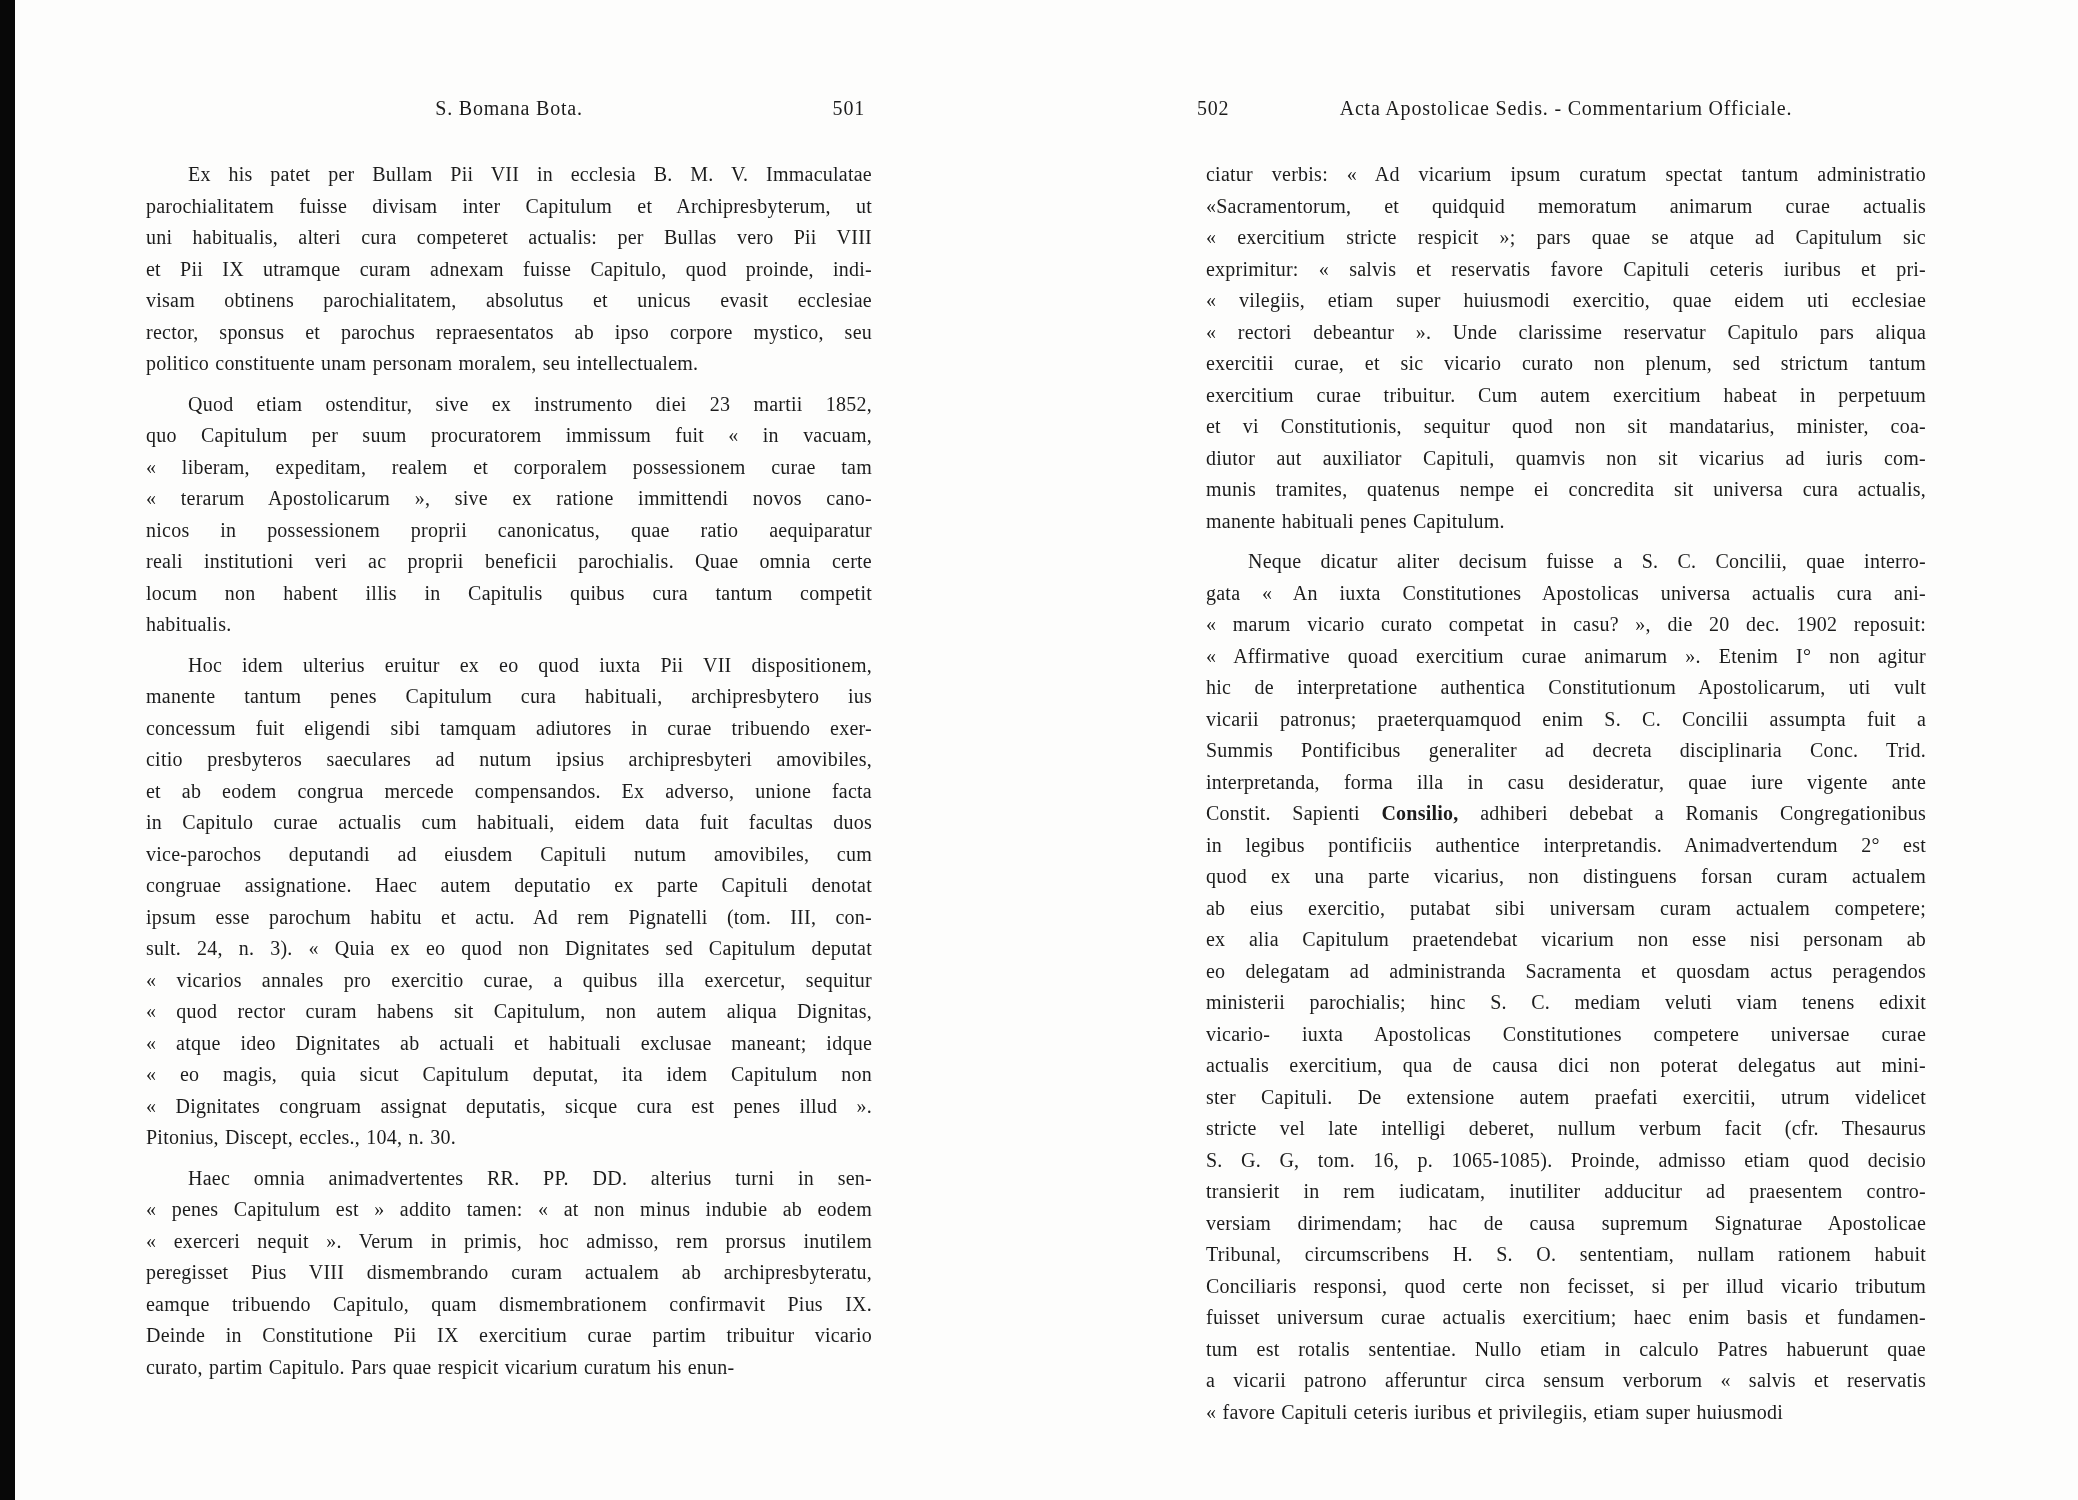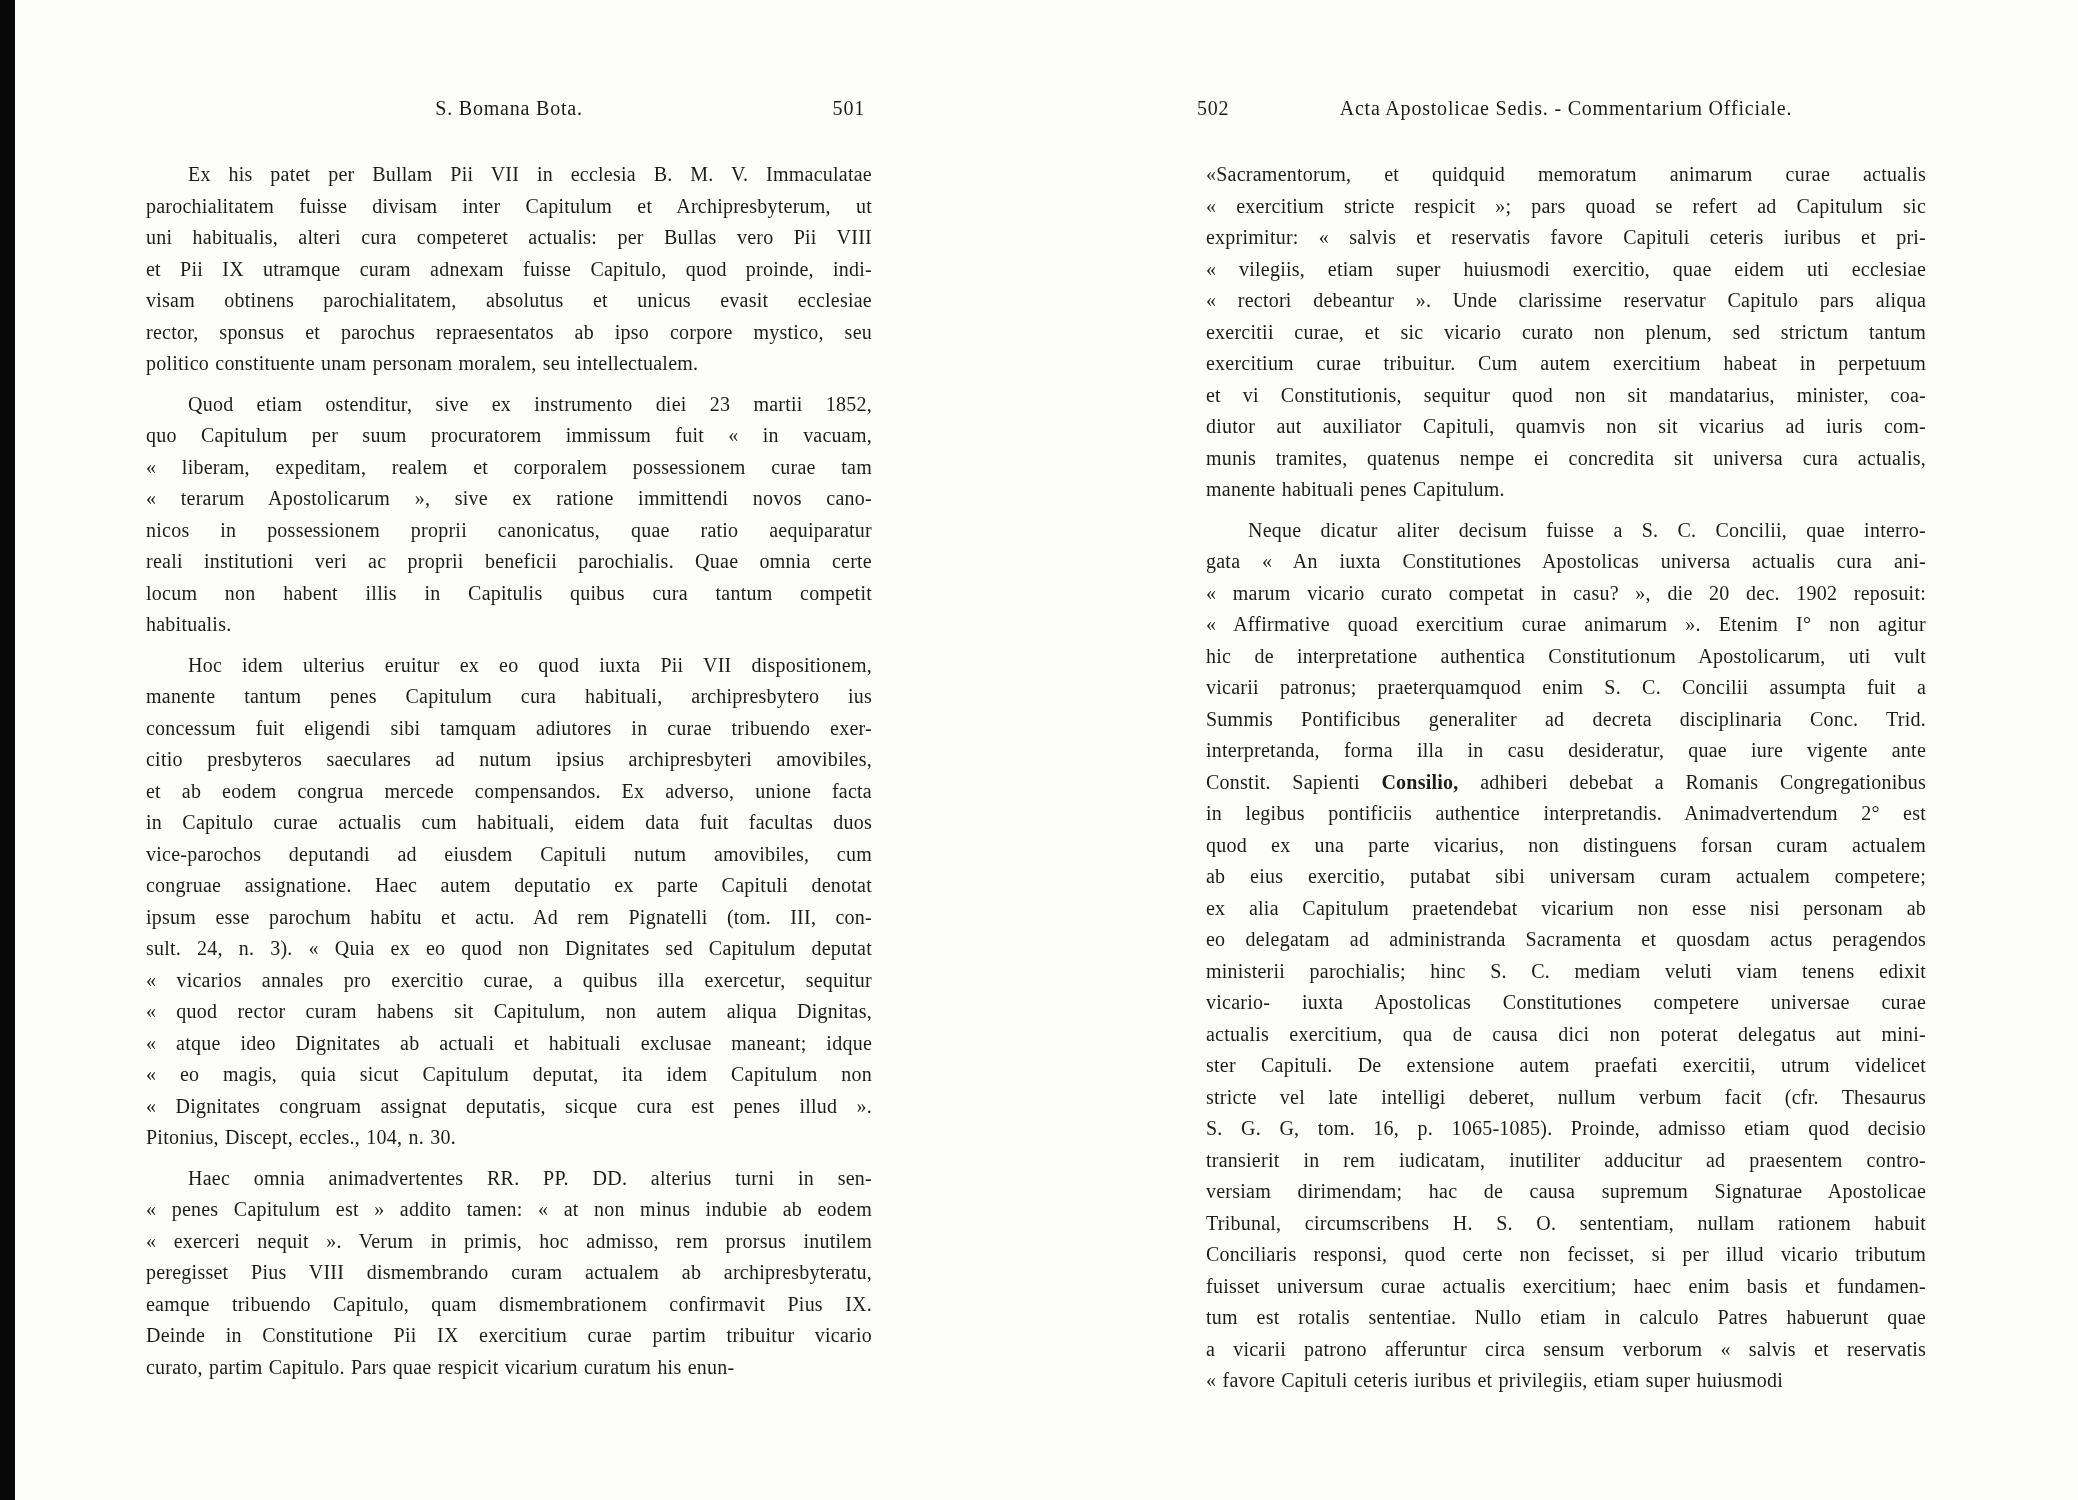--- a/index.html
+++ b/index.html
@@ -116,22 +116,23 @@
       </div>
   </section>
 
   <section class="page right-page">
     <header class="page-header">
       <span class="num-left">502</span>
       <span class="centered">Acta Apostolicae Sedis. - Commentarium Officiale.</span>
     </header>
     <div class="page-body">
         <div class="para">
+          <div class="line"><span>ciatur verbis: « Ad vicarium ipsum curatum spectat tantum administratio</span></div>
           <div class="line"><span>«Sacramentorum, et quidquid memoratum animarum curae actualis</span></div>
-          <div class="line"><span>« exercitium stricte respicit »; pars quoad se refert ad Capitulum sic</span></div>
+          <div class="line"><span>« exercitium stricte respicit »; pars quae se atque ad Capitulum sic</span></div>
           <div class="line"><span>exprimitur: « salvis et reservatis favore Capituli ceteris iuribus et pri-</span></div>
           <div class="line"><span>« vilegiis, etiam super huiusmodi exercitio, quae eidem uti ecclesiae</span></div>
           <div class="line"><span>« rectori debeantur ». Unde clarissime reservatur Capitulo pars aliqua</span></div>
           <div class="line"><span>exercitii curae, et sic vicario curato non plenum, sed strictum tantum</span></div>
           <div class="line"><span>exercitium curae tribuitur. Cum autem exercitium habeat in perpetuum</span></div>
           <div class="line"><span>et vi Constitutionis, sequitur quod non sit mandatarius, minister, coa-</span></div>
           <div class="line"><span>diutor aut auxiliator Capituli, quamvis non sit vicarius ad iuris com-</span></div>
           <div class="line"><span>munis tramites, quatenus nempe ei concredita sit universa cura actualis,</span></div>
           <div class="line lastline"><span>manente habituali penes Capitulum.</span></div>
         </div>

